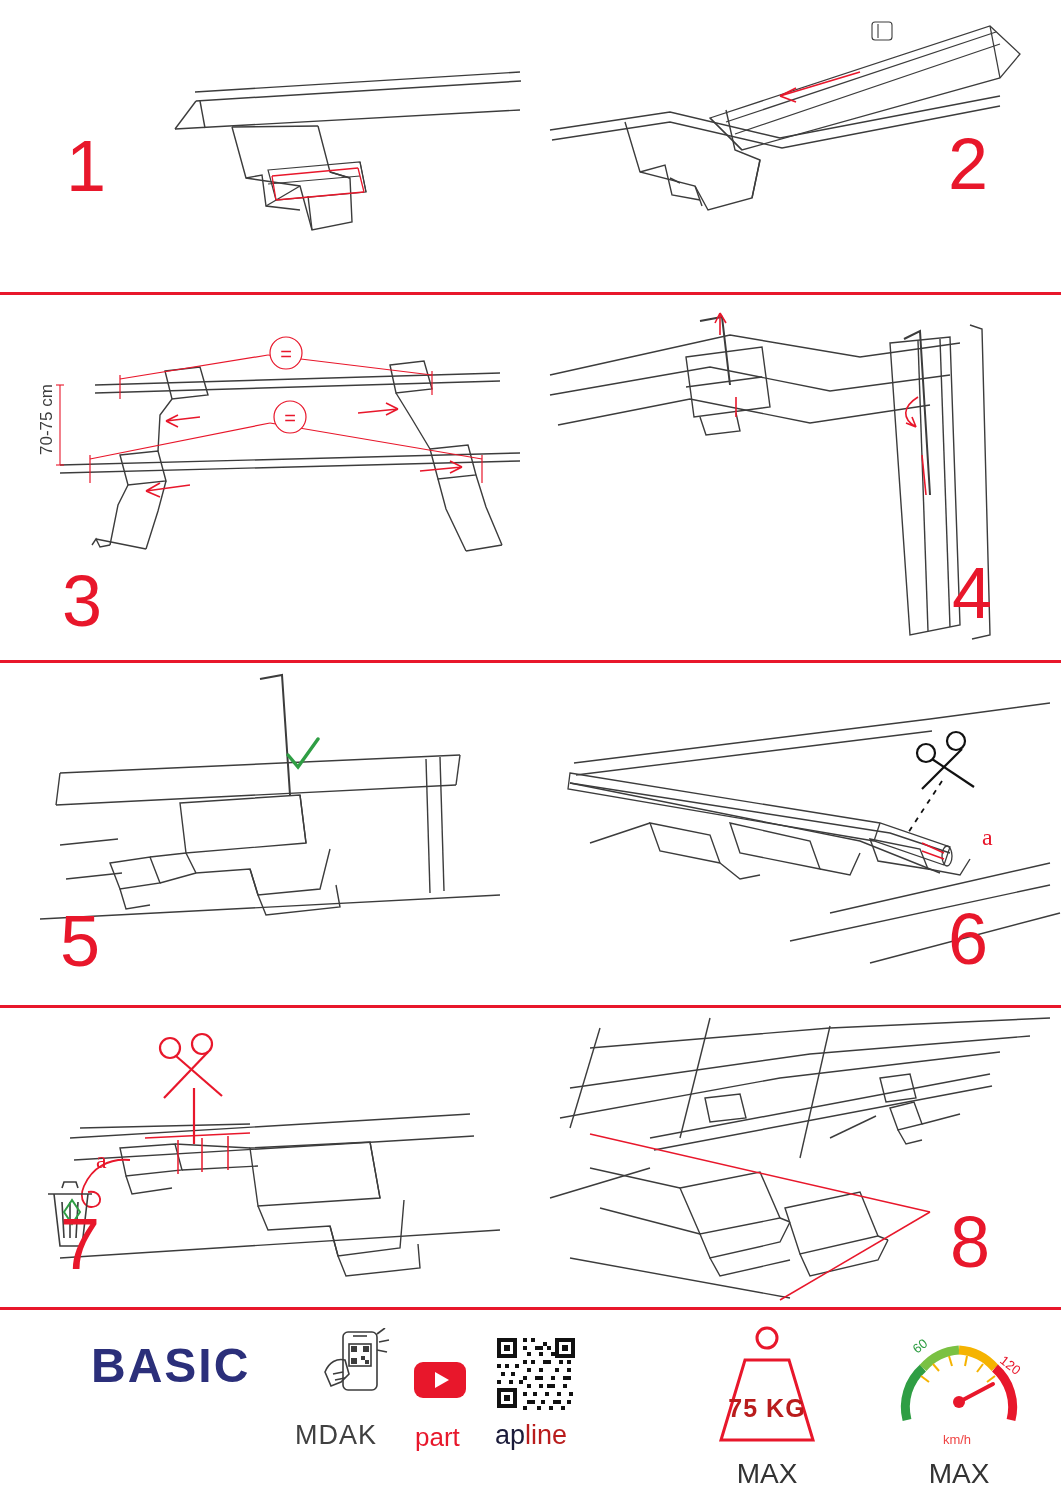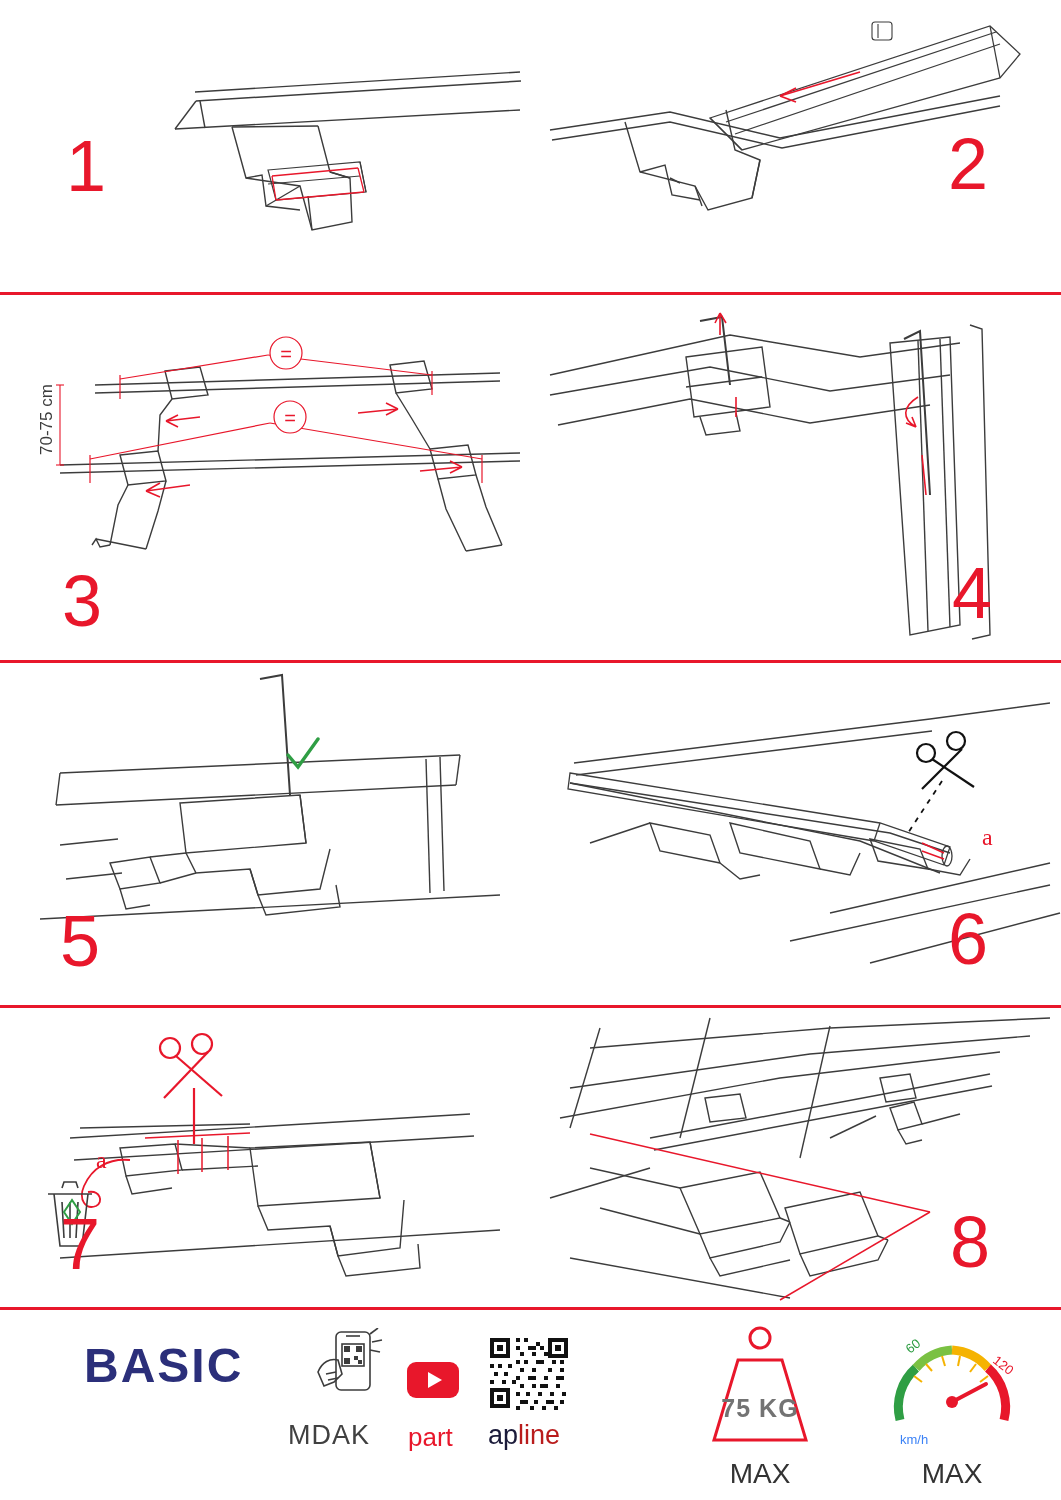--- a/index.html
+++ b/index.html
@@ -26,21 +26,21 @@
     position: absolute;
     font-family: "Liberation Sans", sans-serif;
     font-weight: 400;
     font-size: 72px;
     color: #e8172b;
     line-height: 1;
     letter-spacing: -1px;
   }
   .sketch { position: absolute; }
   
-  .footer { position: absolute; left: 0; top: 1310px; width: 902px; height: 190px; }
+  .footer { position: absolute; left: 7px; top: 1310px; width: 902px; height: 190px; }
   .brand-basic {
     position: absolute;
     left: 84px; top: 28px;
     font-family: "Liberation Sans", sans-serif;
     font-weight: 700;
     font-size: 48px;
     letter-spacing: 2px;
     color: #2b2f7a;
   }
   .brand-accessory {
@@ -74,44 +74,44 @@
     font-size: 27px;
     color: #1b1b3a;
     font-weight: 500;
   }
   .brand-apline .ln { color: #e8172b; }
   .weight-label {
     position: absolute;
     left: 700px; top: 84px;
     width: 120px; text-align: center;
     font-size: 25px;
-    color: #737373;
+    color: #b91c1c;
     font-weight: 700;
     letter-spacing: 1px;
   }
   .max-1 {
     position: absolute;
     left: 690px; top: 148px;
     width: 140px; text-align: center;
     font-size: 28px;
     color: #333;
   }
   .max-2 {
     position: absolute;
     left: 882px; top: 148px;
     width: 140px; text-align: center;
     font-size: 28px;
     color: #333;
   }
   .kmh {
     position: absolute;
     left: 900px; top: 122px;
-    width: 100px; text-align: left;
+    width: 100px; text-align: center;
     font-size: 13px;
-    color: #3b82f6;
+    color: #ef4444;
   }
   svg { display: block; }
   .ln { }
 </style>
 </head>
 <body>
 
 <div id="page">
 
   <div class="divider" style="top:292px;"></div>

